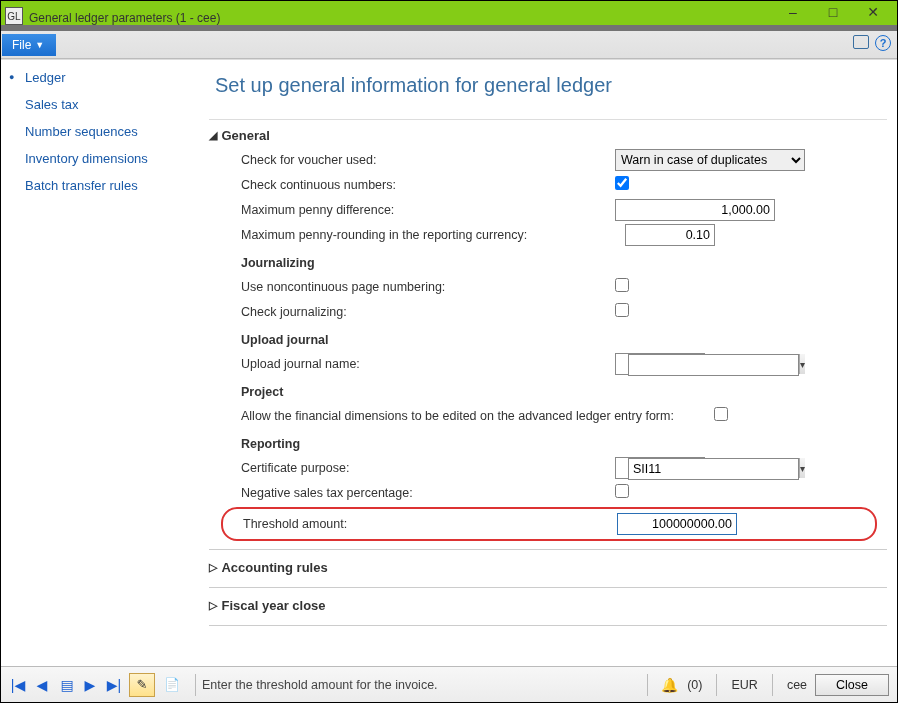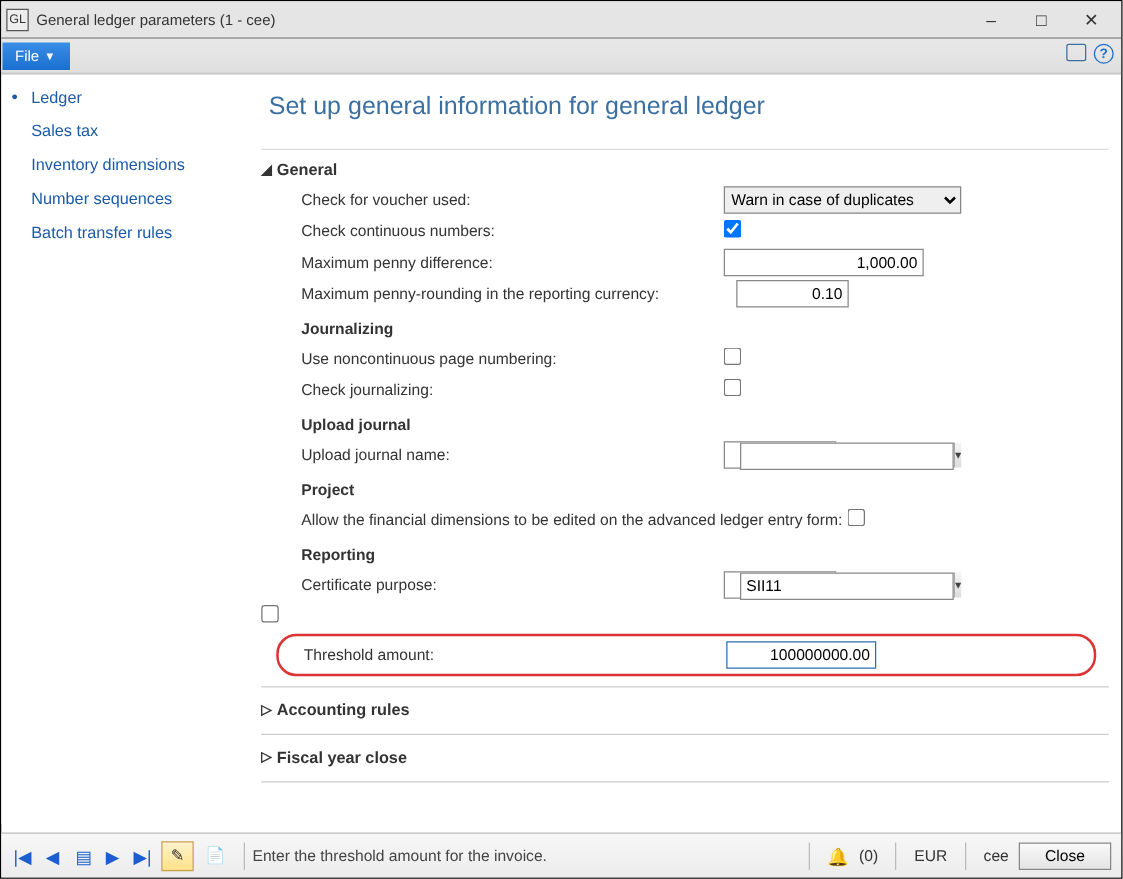--- a/index.html
+++ b/index.html
@@ -1,19 +1,19 @@
 <!DOCTYPE html>
 <html><head>
 <meta charset="utf-8">
 <style>
   * { box-sizing: border-box; margin: 0; padding: 0; font-family: "Segoe UI", Tahoma, sans-serif; }
   body { background: #fff; width: 898px; height: 703px; overflow: hidden; border: 1px solid #000; position: relative; }
 
   
-  .title-bar { height: 30px; display: flex; align-items: center; padding: 0 4px; border-bottom: 1px solid #737373; background: #e5e5e5; }
+  .title-bar { height: 30px; display: flex; align-items: flex-end; padding: 0 4px; border-bottom: 6px solid #737373; background: #84cc16; }
   .title-bar .app-icon { width: 18px; height: 18px; border: 1px solid #555; margin-right: 6px; display:flex;align-items:center;justify-content:center;font-size:10px;color:#333;background:#eee; }
   .title-bar .title-text { font-size: 12px; color: #333; flex: 1; }
   .win-controls { display: flex; }
   .win-controls div { width: 40px; height: 26px; display:flex; align-items:center; justify-content:center; font-size:14px; color:#333; }
 
   
   .menu-bar { height: 28px; background: linear-gradient(#e8e8e8,#e0e0e0); display:flex; align-items:center; padding:0 1px; border-bottom:1px solid #bbb; position:relative; }
   .file-menu { background: linear-gradient(#3a8ee6,#1a6ed0); color:#fff; font-size:12px; padding:4px 12px 4px 10px; display:flex; align-items:center; gap:4px;}
   .file-menu .caret { font-size:9px; }
   .menu-right-icons { position:absolute; right:6px; top:4px; display:flex; gap:6px; }
@@ -24,21 +24,21 @@
   .sidebar { width: 200px; background:#fff; padding:4px 8px 8px 18px; }
   .sidebar .item { font-size:13px; color:#1a5aa8; padding:6px 0 6px 6px; cursor:default; position:relative; }
   .sidebar .item.active::before { content:"●"; position:absolute; left:-10px; font-size:9px; color:#1a5aa8; top:8px; }
 
   .main { flex:1; padding: 14px 10px 0 8px; overflow:auto; color:#333; }
   .page-title { font-size:20px; color:#3a6fa0; font-weight:400; margin-bottom:22px; margin-left:6px;}
   .section-header { display:flex; align-items:center; font-weight:bold; font-size:13px; margin:4px 0 6px 0; cursor:default; }
   .section-header .tri { font-size:11px; margin-right:4px; }
   .sub-heading { font-weight:bold; font-size:12.5px; margin:10px 0 6px 32px; }
 
-  .row { display:flex; align-items:center; margin:3px 0; min-height:22px; }
+  .row { display:flex; align-items:center; margin:3px 0; min-height:22px;gap:36px; }
   .row .label { width: 370px; padding-left:32px; font-size:12.5px; color:#333; }
   .row .label.wide { width:380px; }
   .row .field { }
   .row input[type=text] { height:22px; font-size:12.5px; padding:1px 4px; border:1px solid #888; }
   .row input.right { text-align:right; }
   .row select { height:22px; font-size:12.5px; border:1px solid #888; padding:1px; }
   .row input[type=checkbox]{ width:14px; height:14px; margin-left:0; }
   .dropdown-btn-combo { display:flex; border:1px solid #888; width:90px; height:22px; }
   .dropdown-btn-combo .combo-input{ flex:1; border:none; font-size:12.5px; padding:1px 4px;margin-left:12px; }
   .dropdown-btn-combo .combo-arrow{ width:18px; border-left:1px solid #aaa; background:linear-gradient(#f5f5f5,#ddd); display:flex;align-items:center;justify-content:center; font-size:10px; color:#444;}
@@ -88,22 +88,22 @@
     <span style="border:1px solid #3a6fa0;border-radius:2px;width:16px;height:14px;"></span>
     <span style="color:#1a6ed0;font-weight:bold;border:1px solid #1a6ed0;border-radius:50%;width:16px;height:16px;font-size:11px;">?</span>
   </div>
 </div>
 
 <div class="content">
 
   <div class="sidebar">
     <div class="item active"><span>Ledger</span></div>
     <div class="item"><span>Sales tax</span></div>
+    <div class="item"><span>Number sequences</span></div>
     <div class="item"><span>Inventory dimensions</span></div>
-    <div class="item"><span>Number sequences</span></div>
     <div class="item"><span>Batch transfer rules</span></div>
   </div>
 
   <div class="main">
     <div class="page-title">Set up general information for general ledger</div>
     <hr class="header-rule">
 
     <div class="section-header">
       <span class="tri">◢</span>
       <span>General</span>
@@ -165,20 +165,21 @@
     <div class="row">
       <div class="label">Certificate purpose:</div>
       <div class="field">
         <div class="dropdown-btn-combo">
           <input class="combo-input" type="text" value="SII11" style="">
           <div class="combo-arrow">▾</div>
         </div>
       </div>
     </div>
     <div class="row">
+      <div class="label">Negative sales tax percentage:</div>
       <div class="field"><input type="checkbox" style=""></div>
     </div>
 
     <div class="highlight-frame">
       <div class="row" style="margin:0;">
         <div class="label" style="padding-left:20px;width:358px;">Threshold amount:</div>
         <div class="field"><input type="text" class="right" style="width: 120px; text-align: right; border: 1px solid rgb(42, 111, 181);" value="100000000.00"></div>
       </div>
     </div>
 

